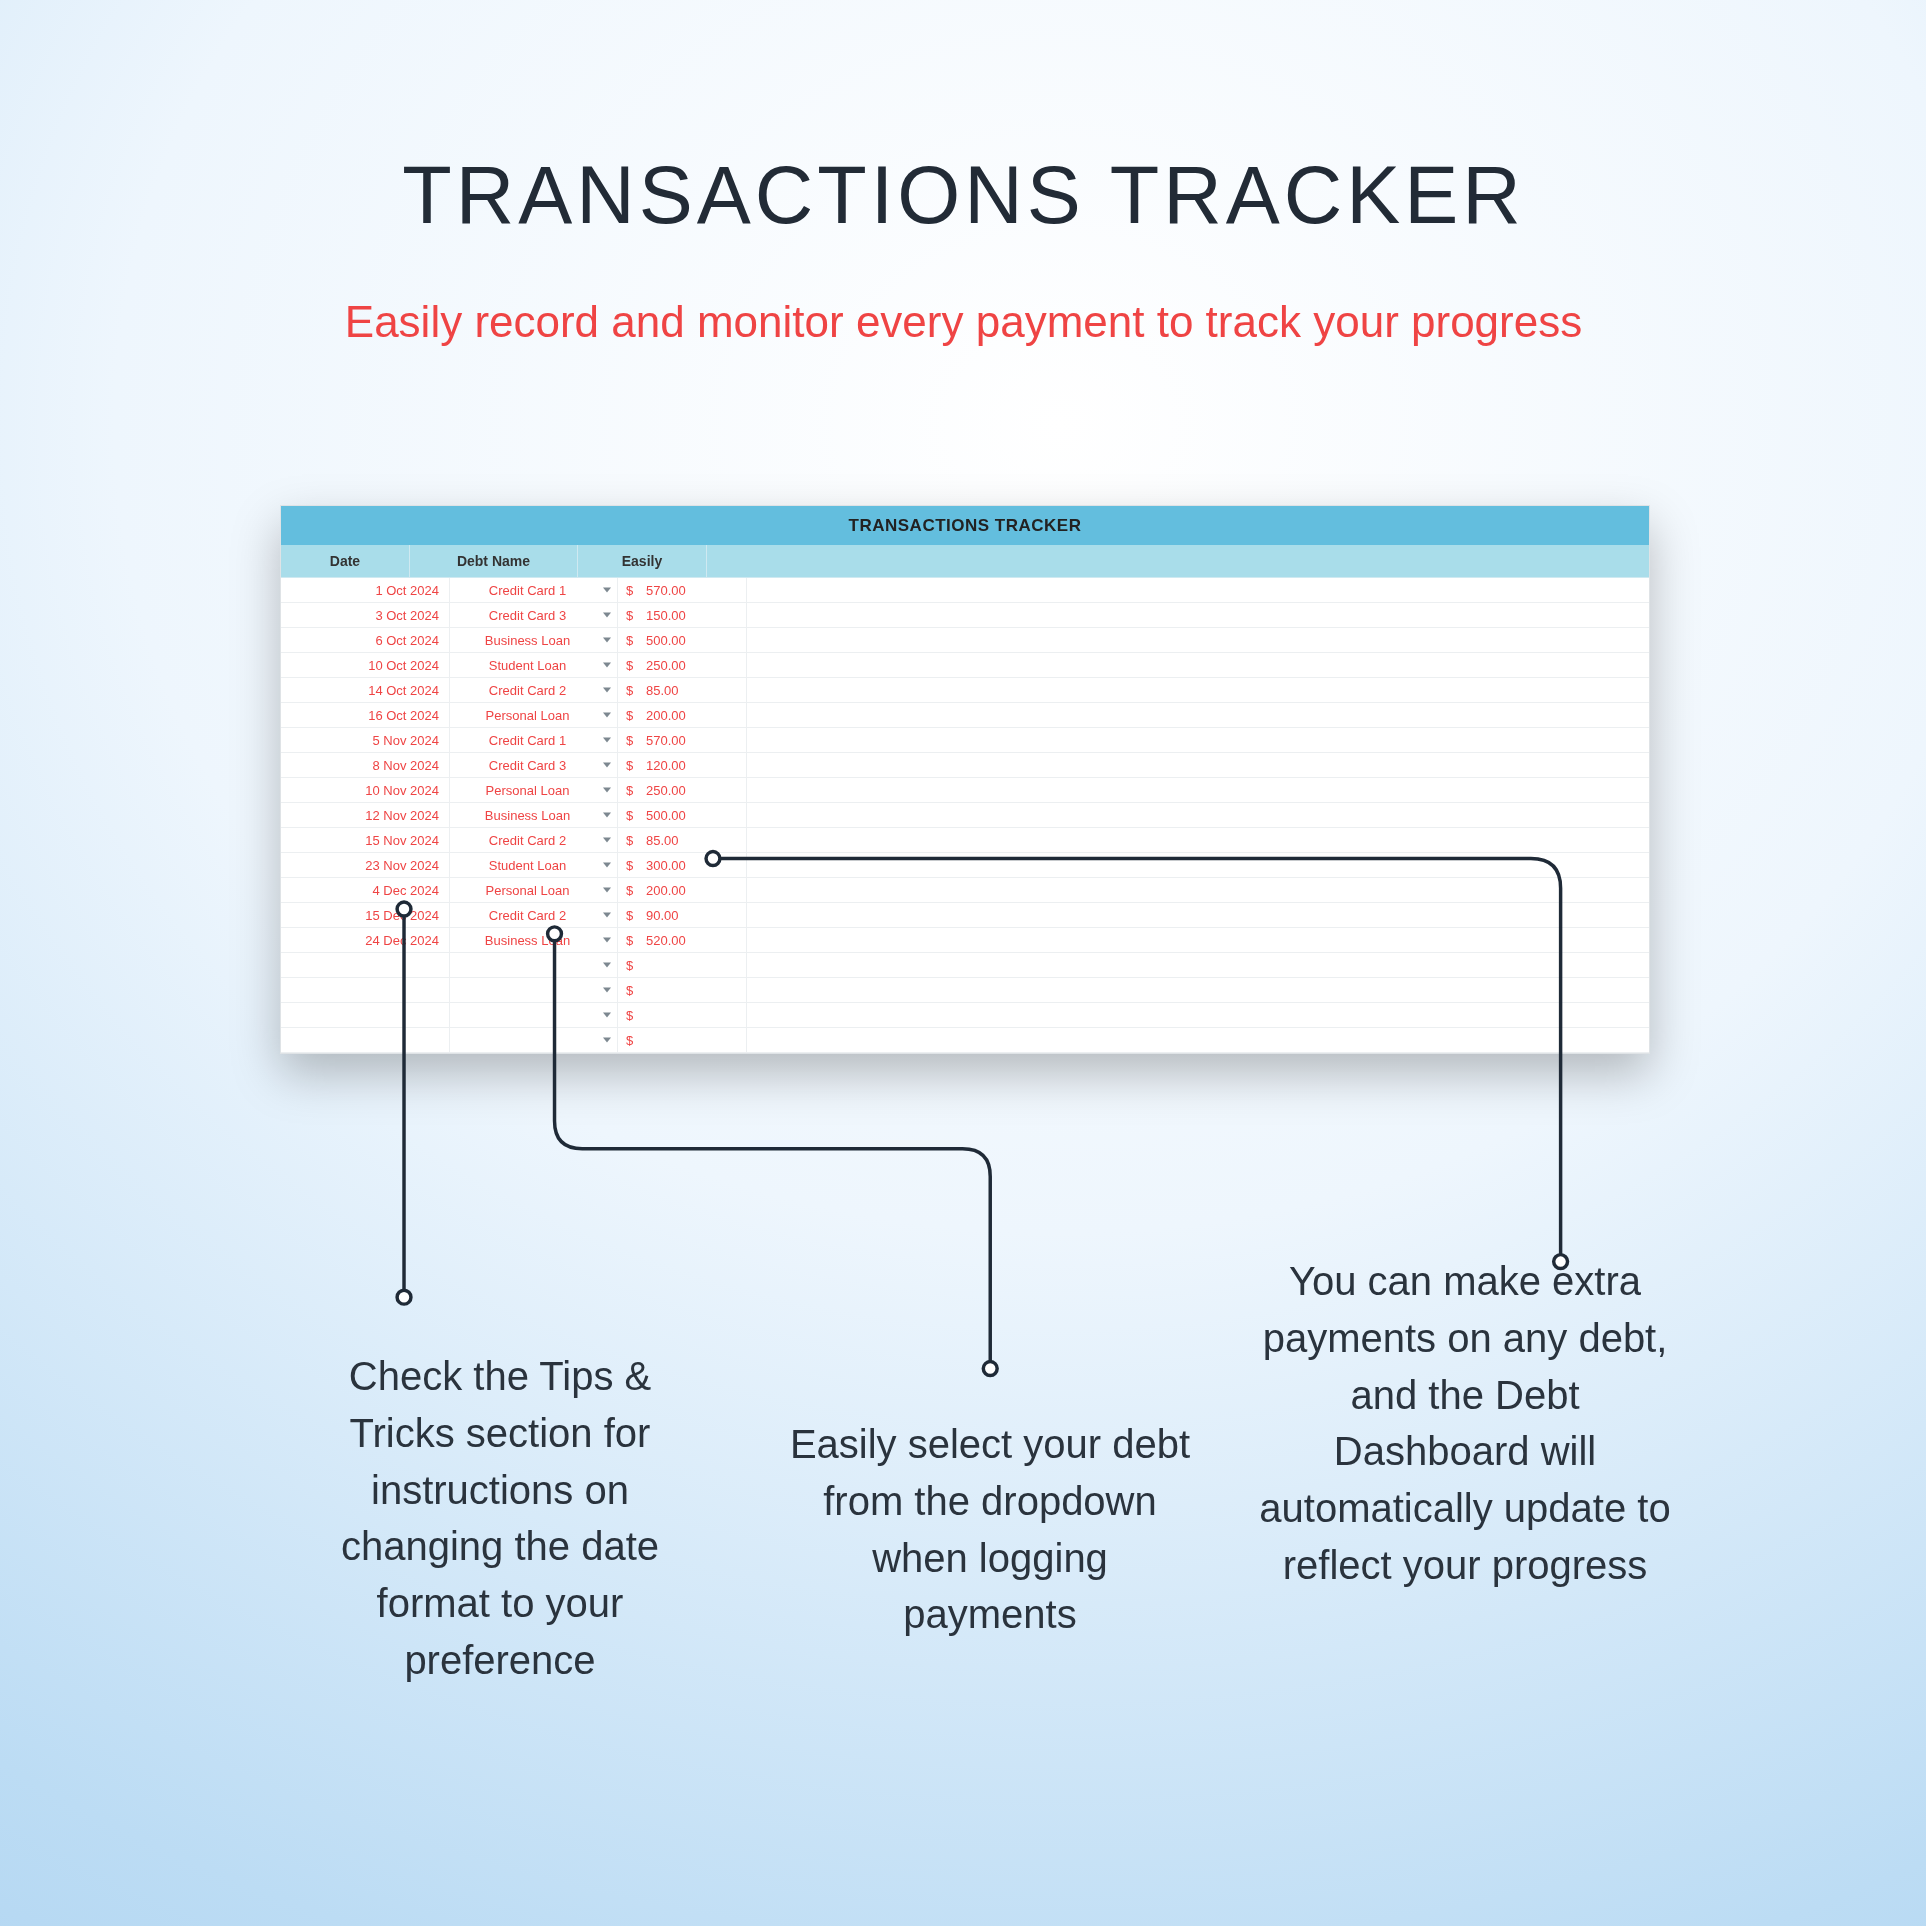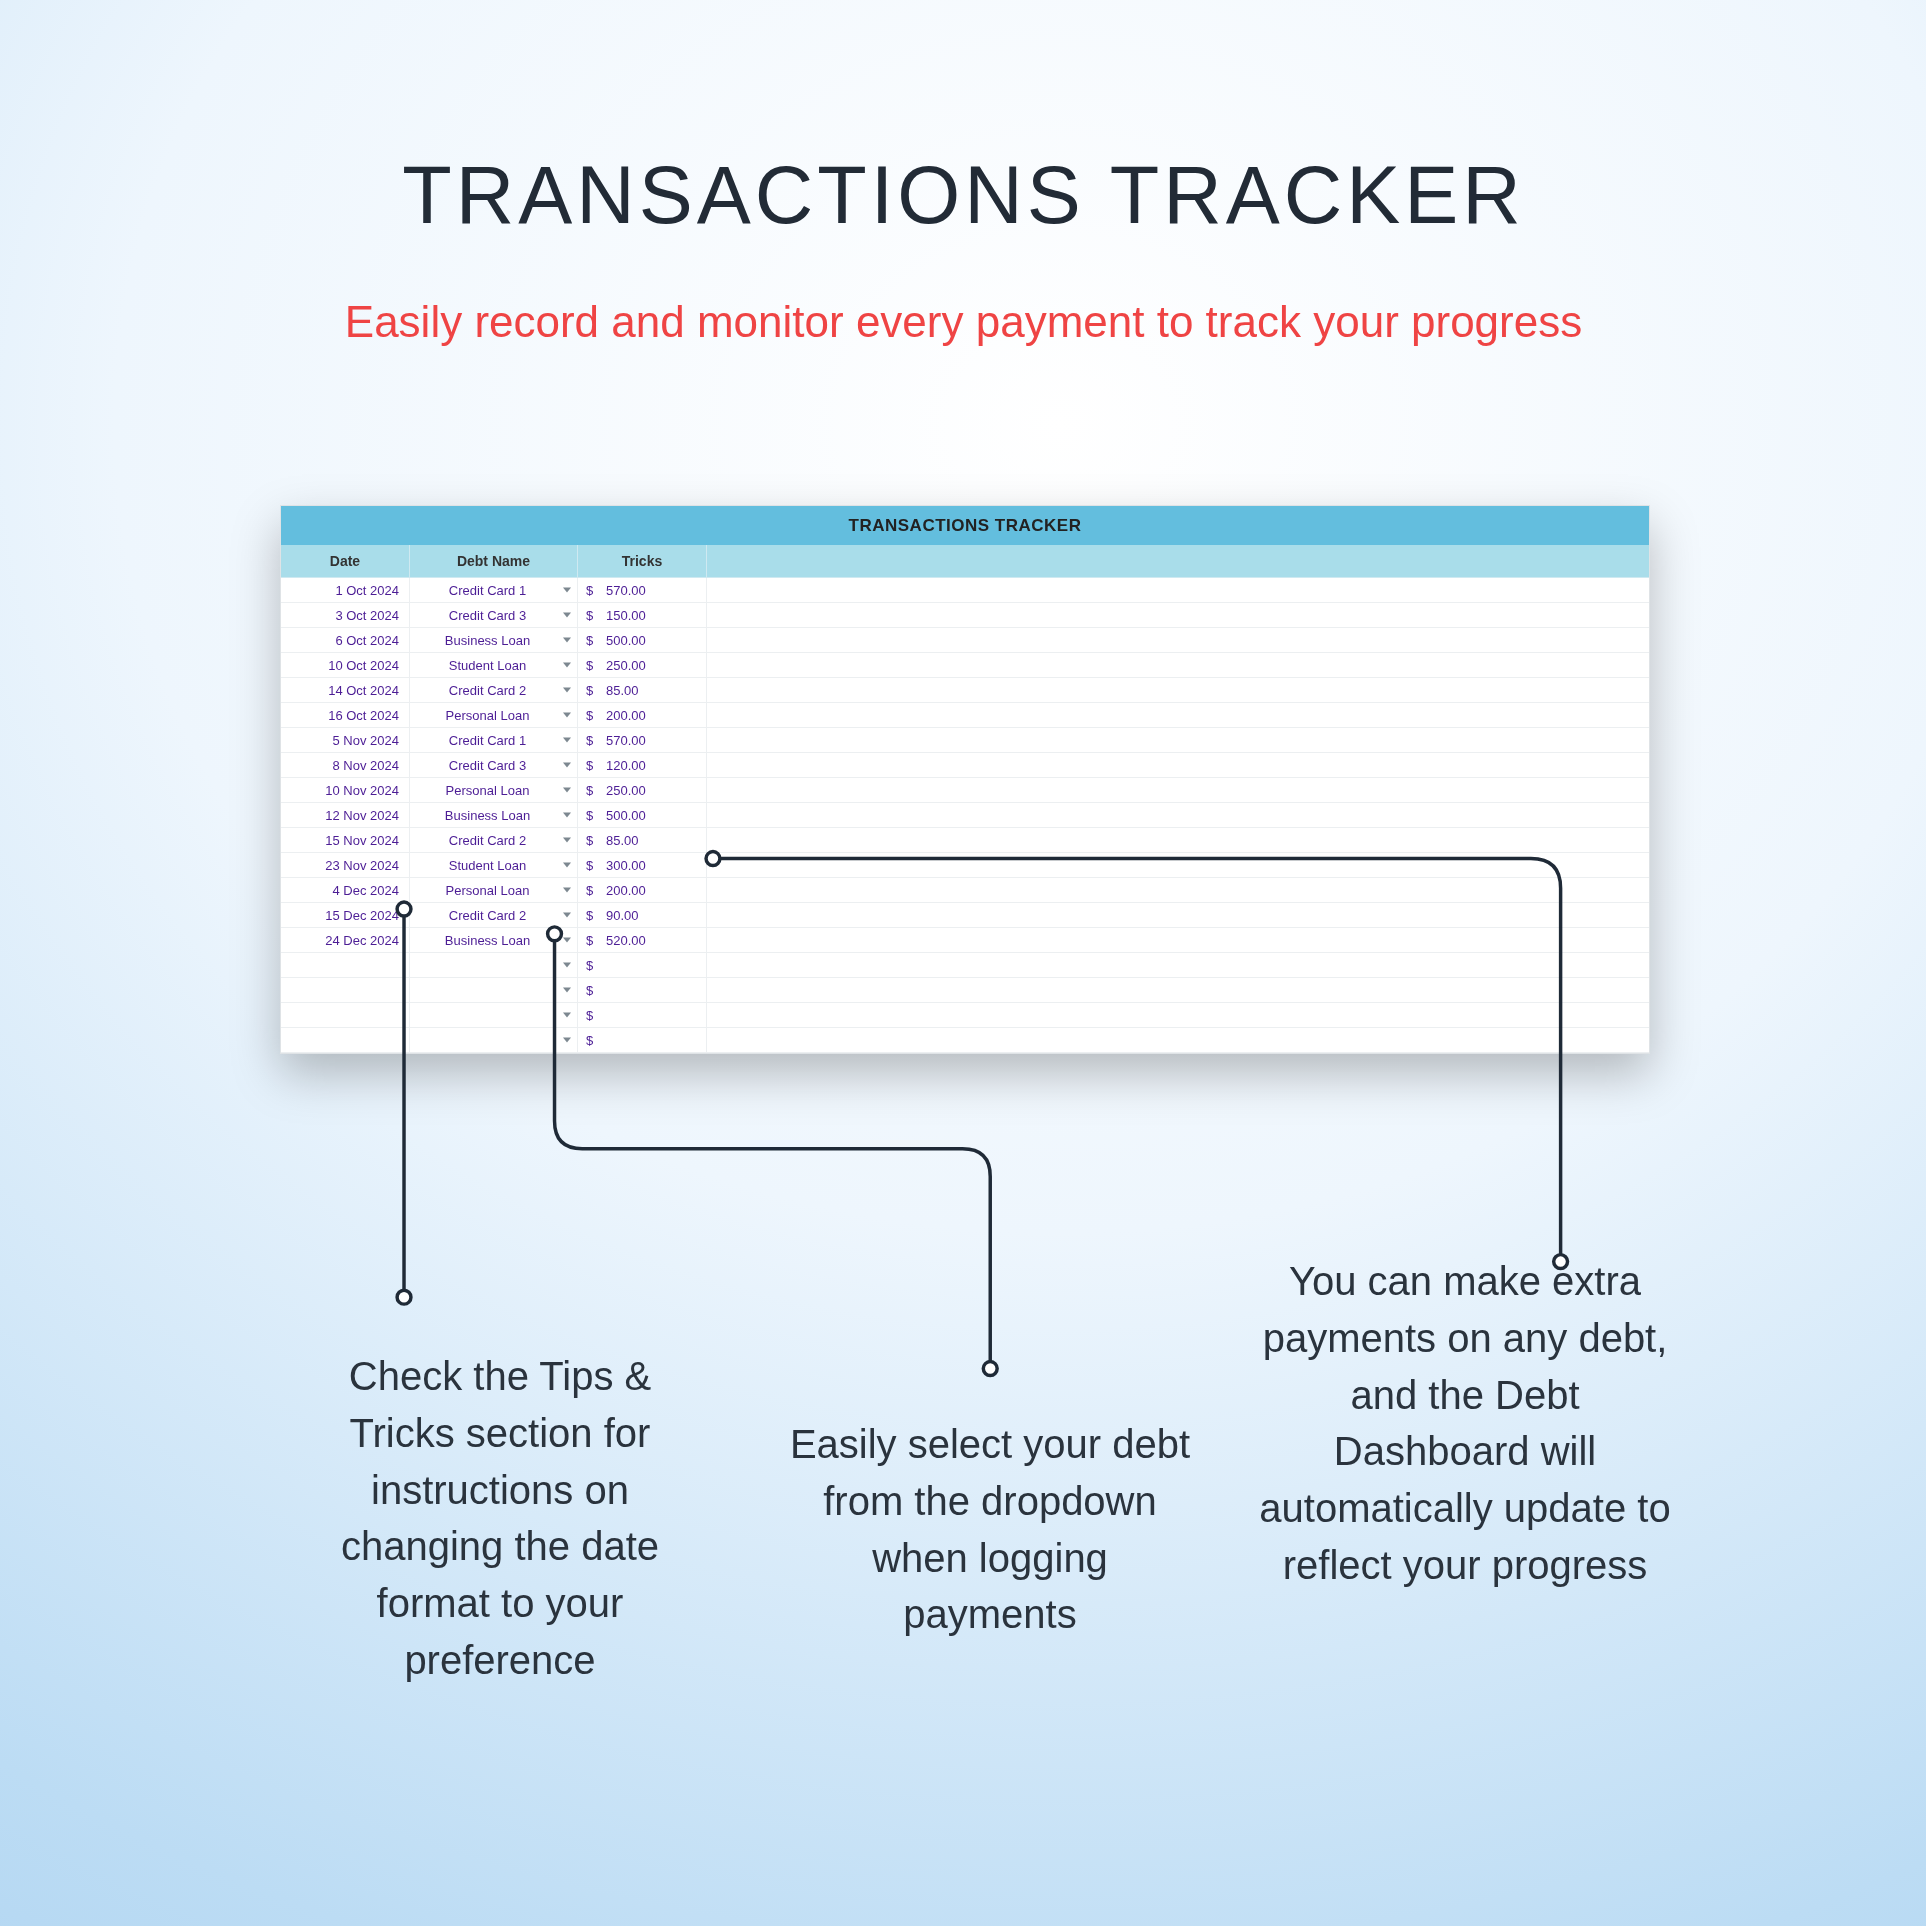--- a/index.html
+++ b/index.html
@@ -72,23 +72,24 @@
   }
   .col-date   { width: 129px; flex: 0 0 129px; }
   .col-debt   { width: 168px; flex: 0 0 168px; position: relative; }
   .col-amount { width: 129px; flex: 0 0 129px; }
   .col-notes  { flex: 1 1 auto; border-right: none !important; }
 
   .sheet-body .row {
     display: flex;
     border-bottom: 1px solid #eceff1;
     font-size: 13px;
-    color: #4c1d95;
+    color: #ef4444;
     height: 25px;
     line-height: 25px;
+    padding-left: 40px;
   }
   .sheet-body .row > div {
     border-right: 1px solid #eceff1;
     padding: 0 8px;
     overflow: hidden;
     white-space: nowrap;
   }
   .sheet-body .row .col-date  { text-align: right; padding-right: 10px; }
   .sheet-body .row .col-debt  { text-align: center; padding-right: 20px; }
   .sheet-body .row .col-amount{ text-align: left; display:flex; }
@@ -140,21 +141,21 @@
 <body>
 
 <h1 class="page-title">TRANSACTIONS TRACKER</h1>
 <p class="page-subtitle">Easily record and monitor every payment to track your progress</p>
 
 <div class="sheet">
   <div class="sheet-title">TRANSACTIONS TRACKER</div>
   <div class="sheet-headrow">
     <div class="col-date">Date</div>
     <div class="col-debt">Debt Name</div>
-    <div class="col-amount">Tricks</div>
+    <div class="col-amount">Easily</div>
   </div>
   <div class="sheet-body" id="sheet-body">
       <div class="row">
         <div class="col-date">1 Oct 2024</div>
         <div class="col-debt">Credit Card 1<span class="dd-caret"></span></div>
         <div class="col-amount">
           <span class="amt-symbol">$</span>
           <span class="amt-value">570.00</span>
         </div>
         <div class="col-notes"></div>

